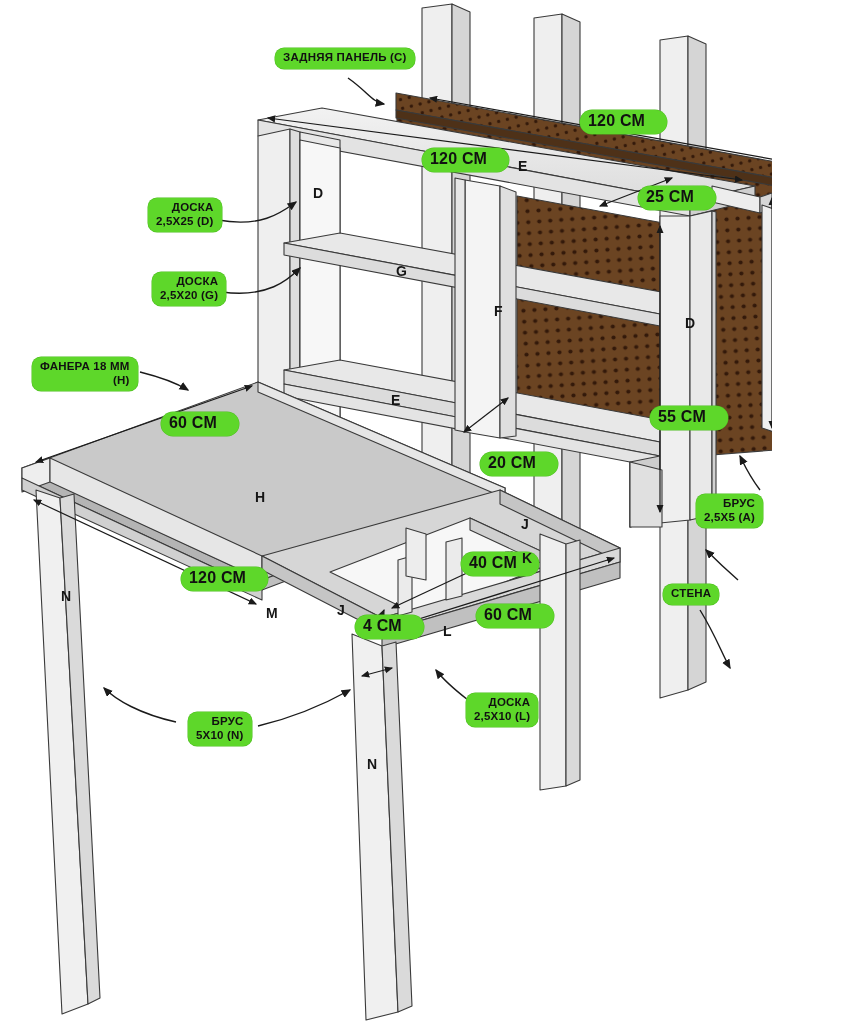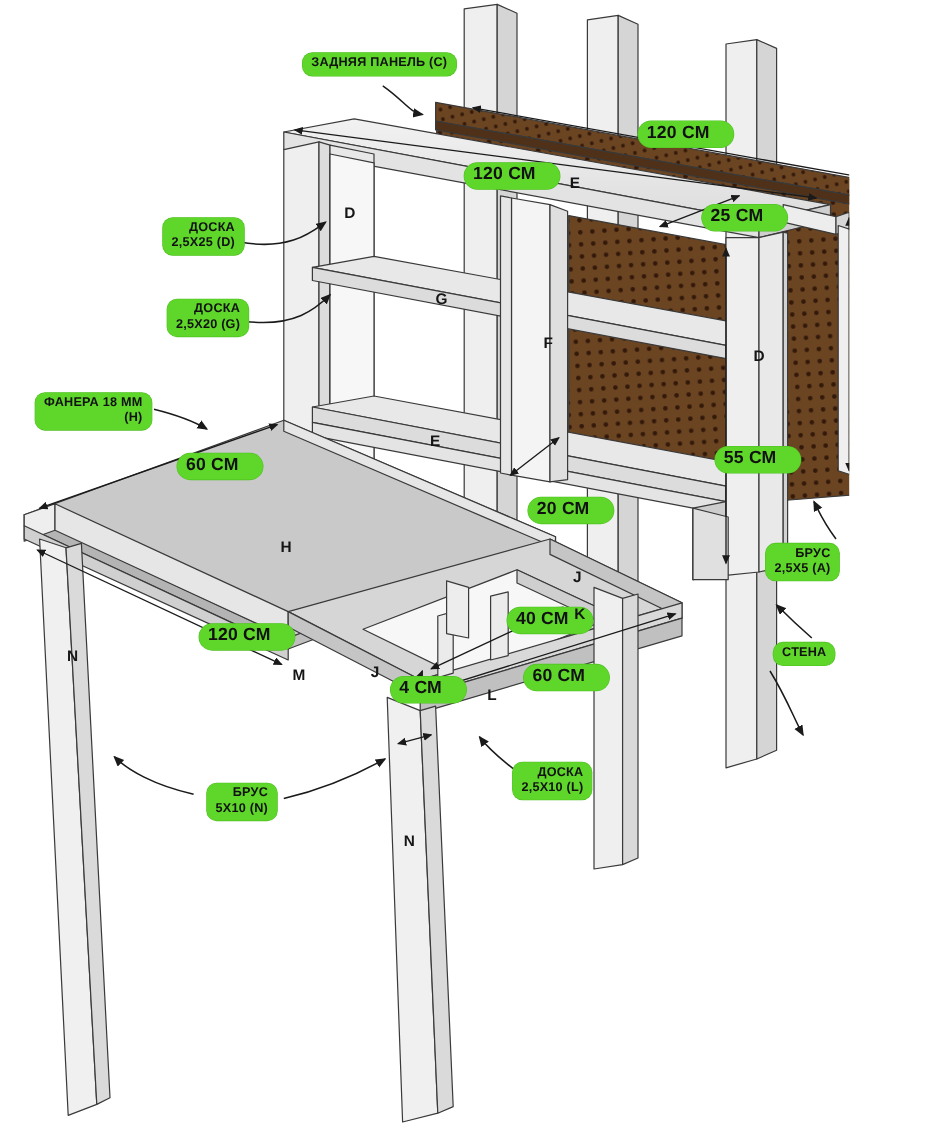--- a/index.html
+++ b/index.html
@@ -261,21 +261,21 @@
   <div id="callout-layer">
       <div class="badge" style="left: 275px; top: 48px;">ЗАДНЯЯ ПАНЕЛЬ (C)</div>
       <div class="badge" style="left: 148px; top: 198px;">ДОСКА
 2,5X25 (D)</div>
       <div class="badge" style="left: 152px; top: 272px;">ДОСКА
 2,5X20 (G)</div>
       <div class="badge" style="left: 32px; top: 357px;">ФАНЕРА 18 ММ
 (H)</div>
       <div class="badge" style="left: 696px; top: 494px;">БРУС
 2,5X5 (A)</div>
-      <div class="badge" style="left: 663px; top: 584px; margin-left: 40px;">СТЕНА</div>
+      <div class="badge" style="left: 663px; top: 584px;">СТЕНА</div>
       <div class="badge" style="left: 188px; top: 712px;">БРУС
 5X10 (N)</div>
       <div class="badge" style="left: 466px; top: 693px;">ДОСКА
 2,5X10 (L)</div>
     </div>
   <div id="dim-layer">
       <div class="badge dim" style="left: 580px; top: 110px;">120 СМ</div>
       <div class="badge dim" style="left: 422px; top: 148px;">120 СМ</div>
       <div class="badge dim" style="left: 638px; top: 186px;">25 СМ</div>
       <div class="badge dim" style="left: 770px; top: 310px; margin-left: 13px;">50 СМ</div>

